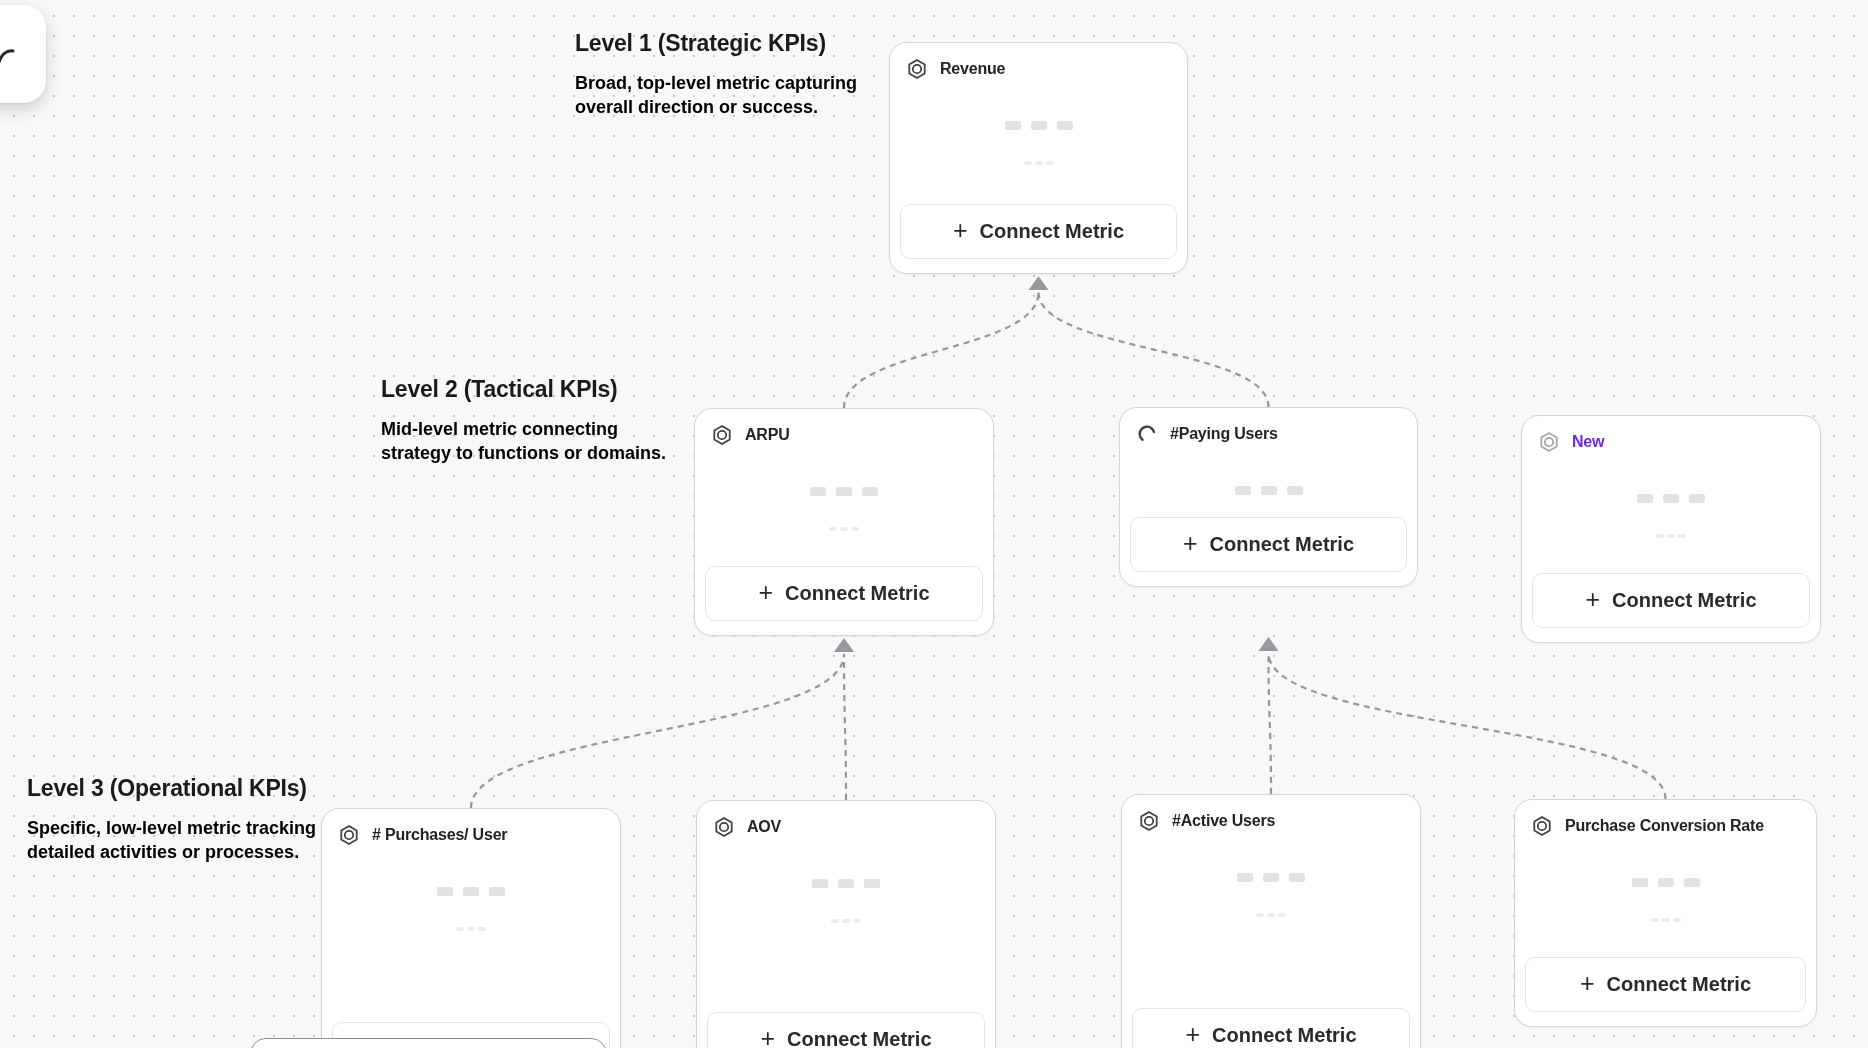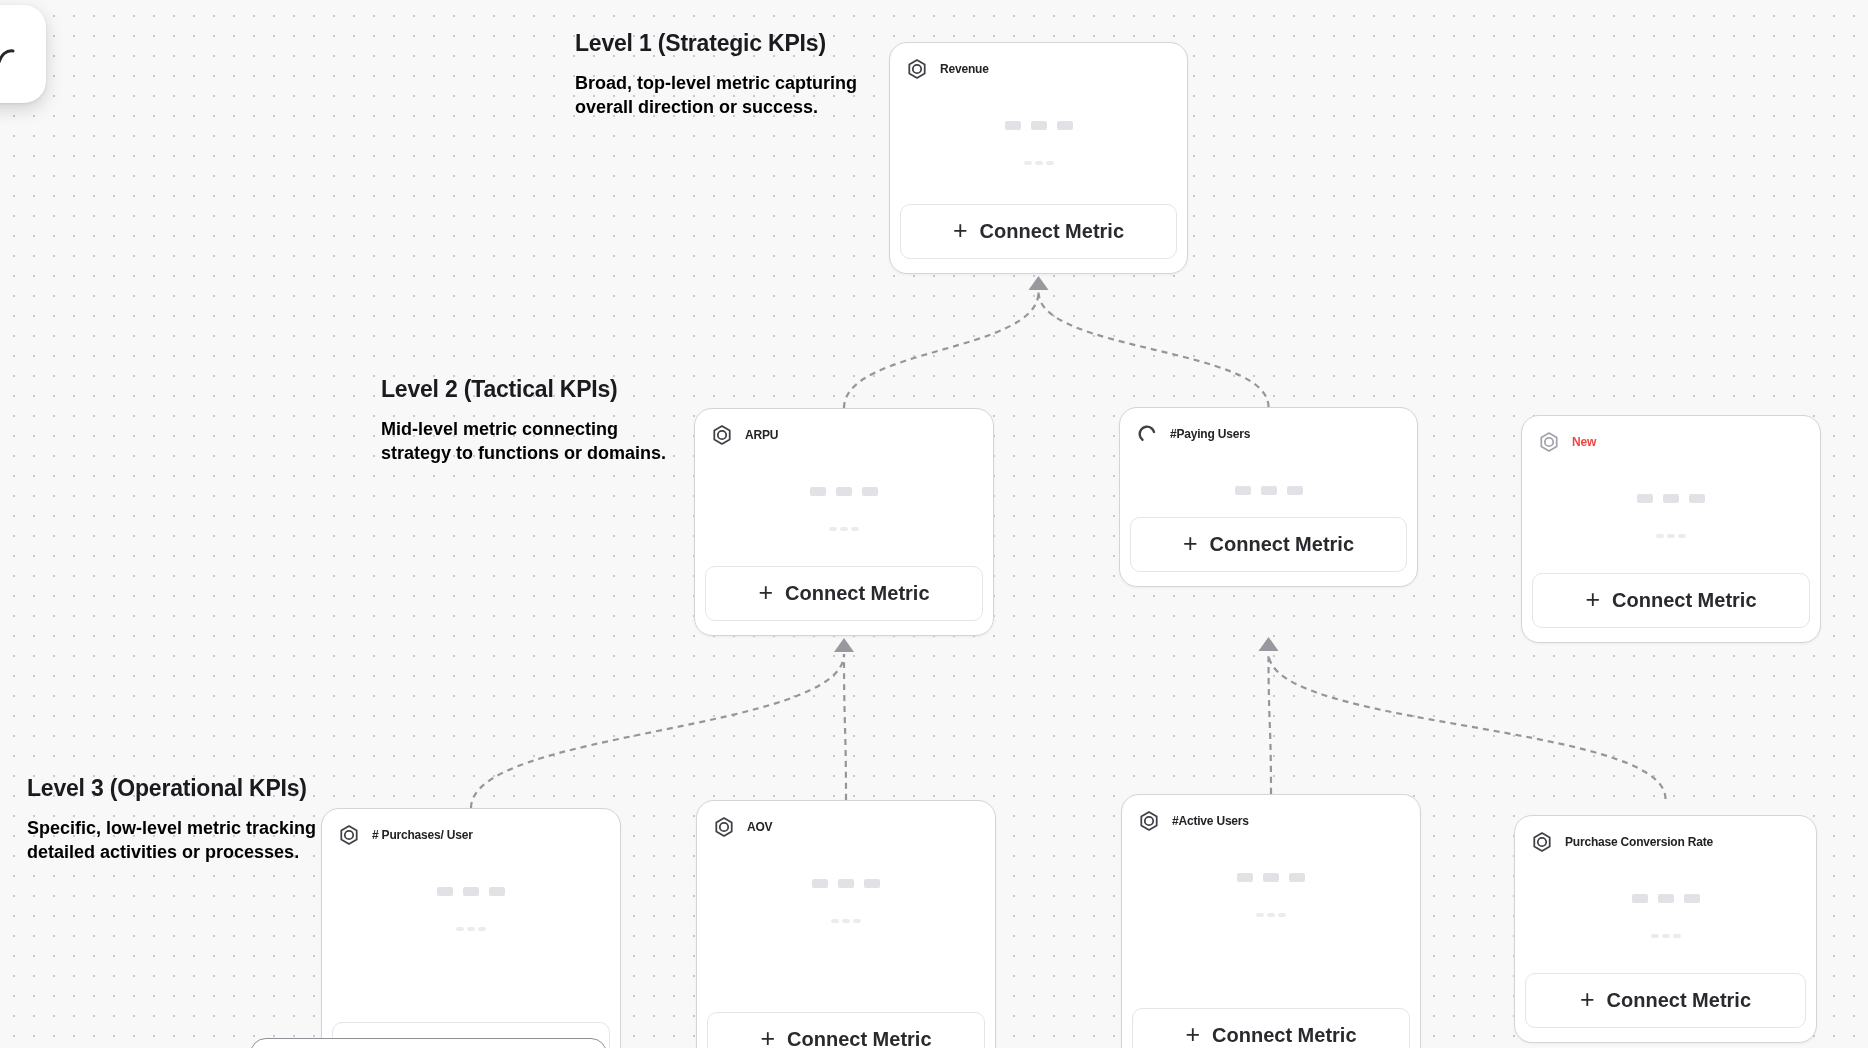--- a/index.html
+++ b/index.html
@@ -23,22 +23,22 @@
   
   .card{
     position:absolute;z-index:3;background:#ffffff;
     border:1px solid #d4d4d9;border-radius:18px;
     box-shadow:0 1px 3px rgba(24,24,27,0.05);
     box-sizing:border-box;
   }
   .card-header{position:absolute;top:15px;left:16px;display:flex;align-items:center;gap:12px;color:#33333a;}
   .card-header .icon{width:22px;height:22px;display:inline-flex;color:#3f3f46;}
   .card-header .icon svg{width:22px;height:22px;display:block;}
-  .card-title{font-size:12px;font-weight:700;color:#232327;letter-spacing:-0.2px;white-space:nowrap;}
-  .card.placeholder .card-title{color:#ef4444;}
+  .card-title{font-size:16px;font-weight:700;color:#232327;letter-spacing:-0.2px;white-space:nowrap;}
+  .card.placeholder .card-title{color:#6d28d9;}
   .card.placeholder .icon{color:#a3a3ab;}
   .sk-row{position:absolute;left:0;right:0;display:flex;justify-content:center;}
   .sk-row1{top:78px;gap:10px;}
   .sk-row2{top:118px;gap:3px;}
   .sk-row1 i{width:16px;height:9px;border-radius:2px;background:#e2e2e6;}
   .sk-row2 i{width:8px;height:4px;border-radius:2px;background:#ececef;}
   .connect-btn{
     position:absolute;left:10px;right:10px;bottom:14px;height:55px;
     background:#ffffff;border:1px solid #e5e5e9;border-radius:10px;
     display:flex;align-items:center;justify-content:center;gap:12px;
@@ -266,21 +266,21 @@
     <div class="sk-row sk-row2">
           <i></i>
           <i></i>
           <i></i>
         </div>
     <button class="connect-btn">
       <span class="plus">+</span>
       <span>Connect Metric</span>
     </button>
   </div>
-      <div class="card" style="left: 1514px; top: 799px; width: 303px; height: 228px; margin-top: 16px;">
+      <div class="card" style="left: 1514px; top: 799px; width: 303px; height: 228px;">
     <div class="card-header">
       <span class="icon">
             <svg viewBox="0 0 24 24" fill="none" stroke="currentColor" stroke-width="1.9" stroke-linejoin="round">
               <path d="M12 2.3 L20.4 7.15 L20.4 16.85 L12 21.7 L3.6 16.85 L3.6 7.15 Z"></path>
               <circle cx="12" cy="12" r="4.6"></circle>
             </svg>
           </span>
       <span class="card-title">Purchase Conversion Rate</span>
     </div>
     <div class="sk-row sk-row1">

